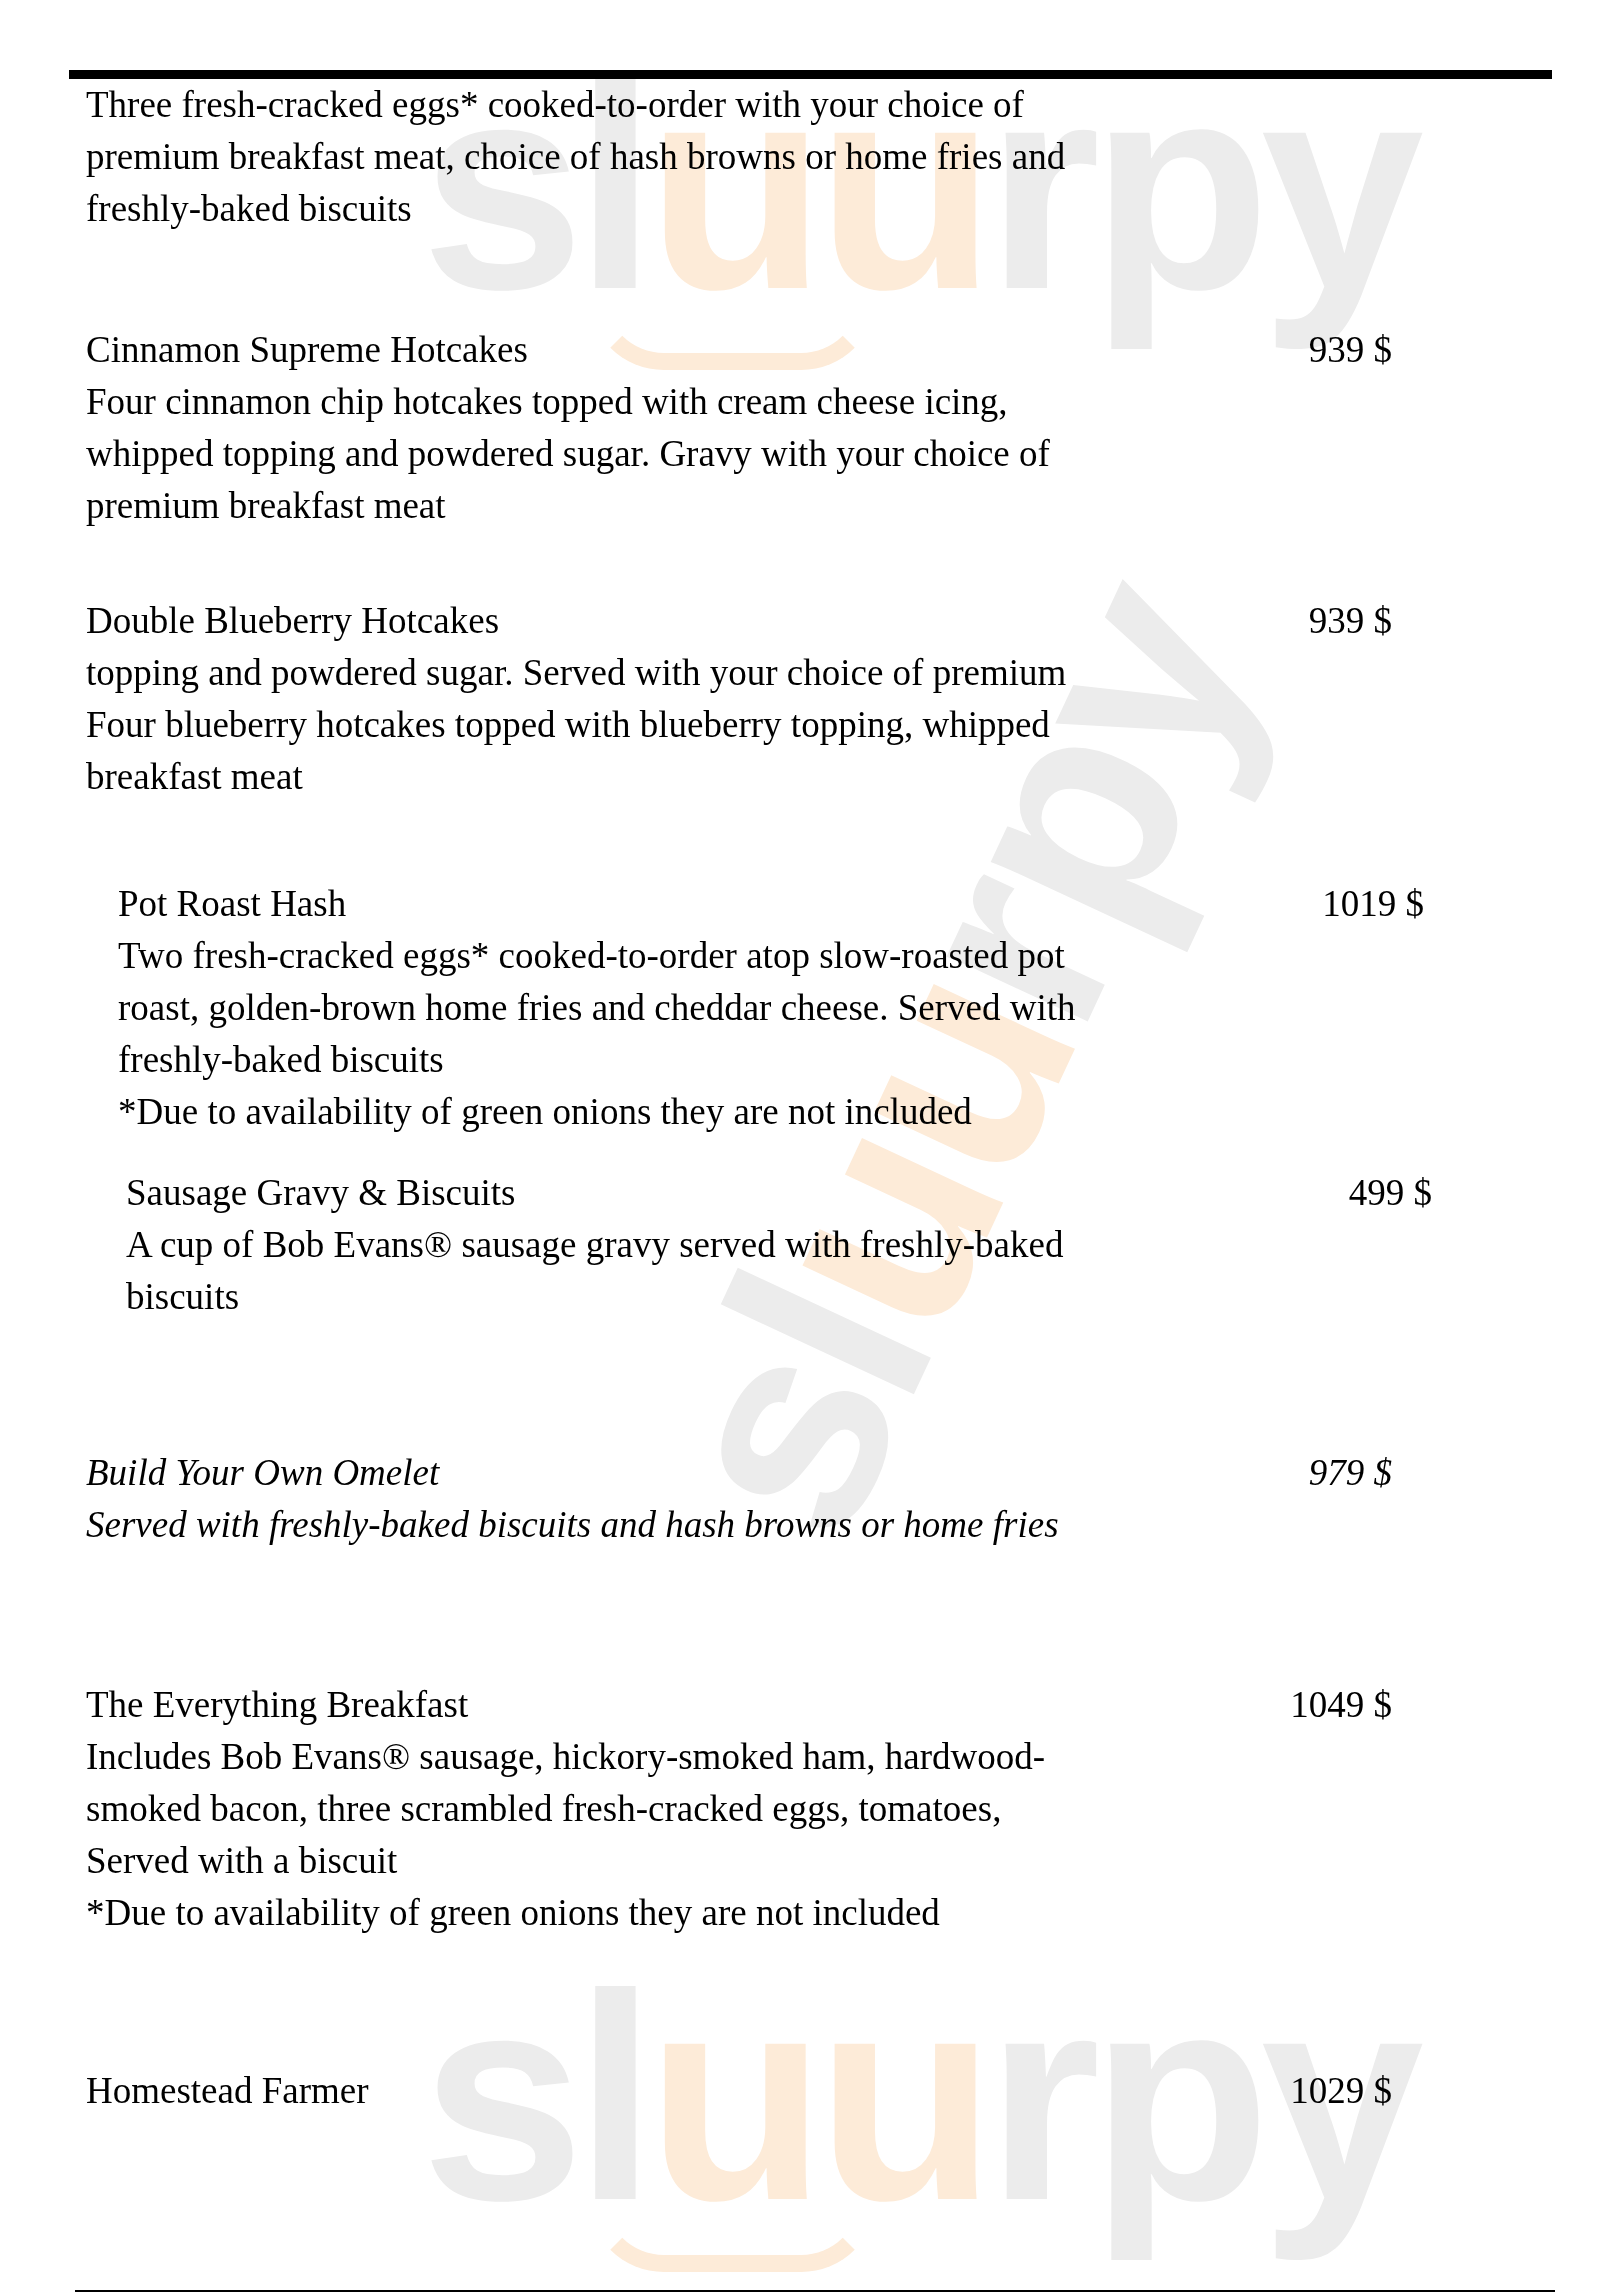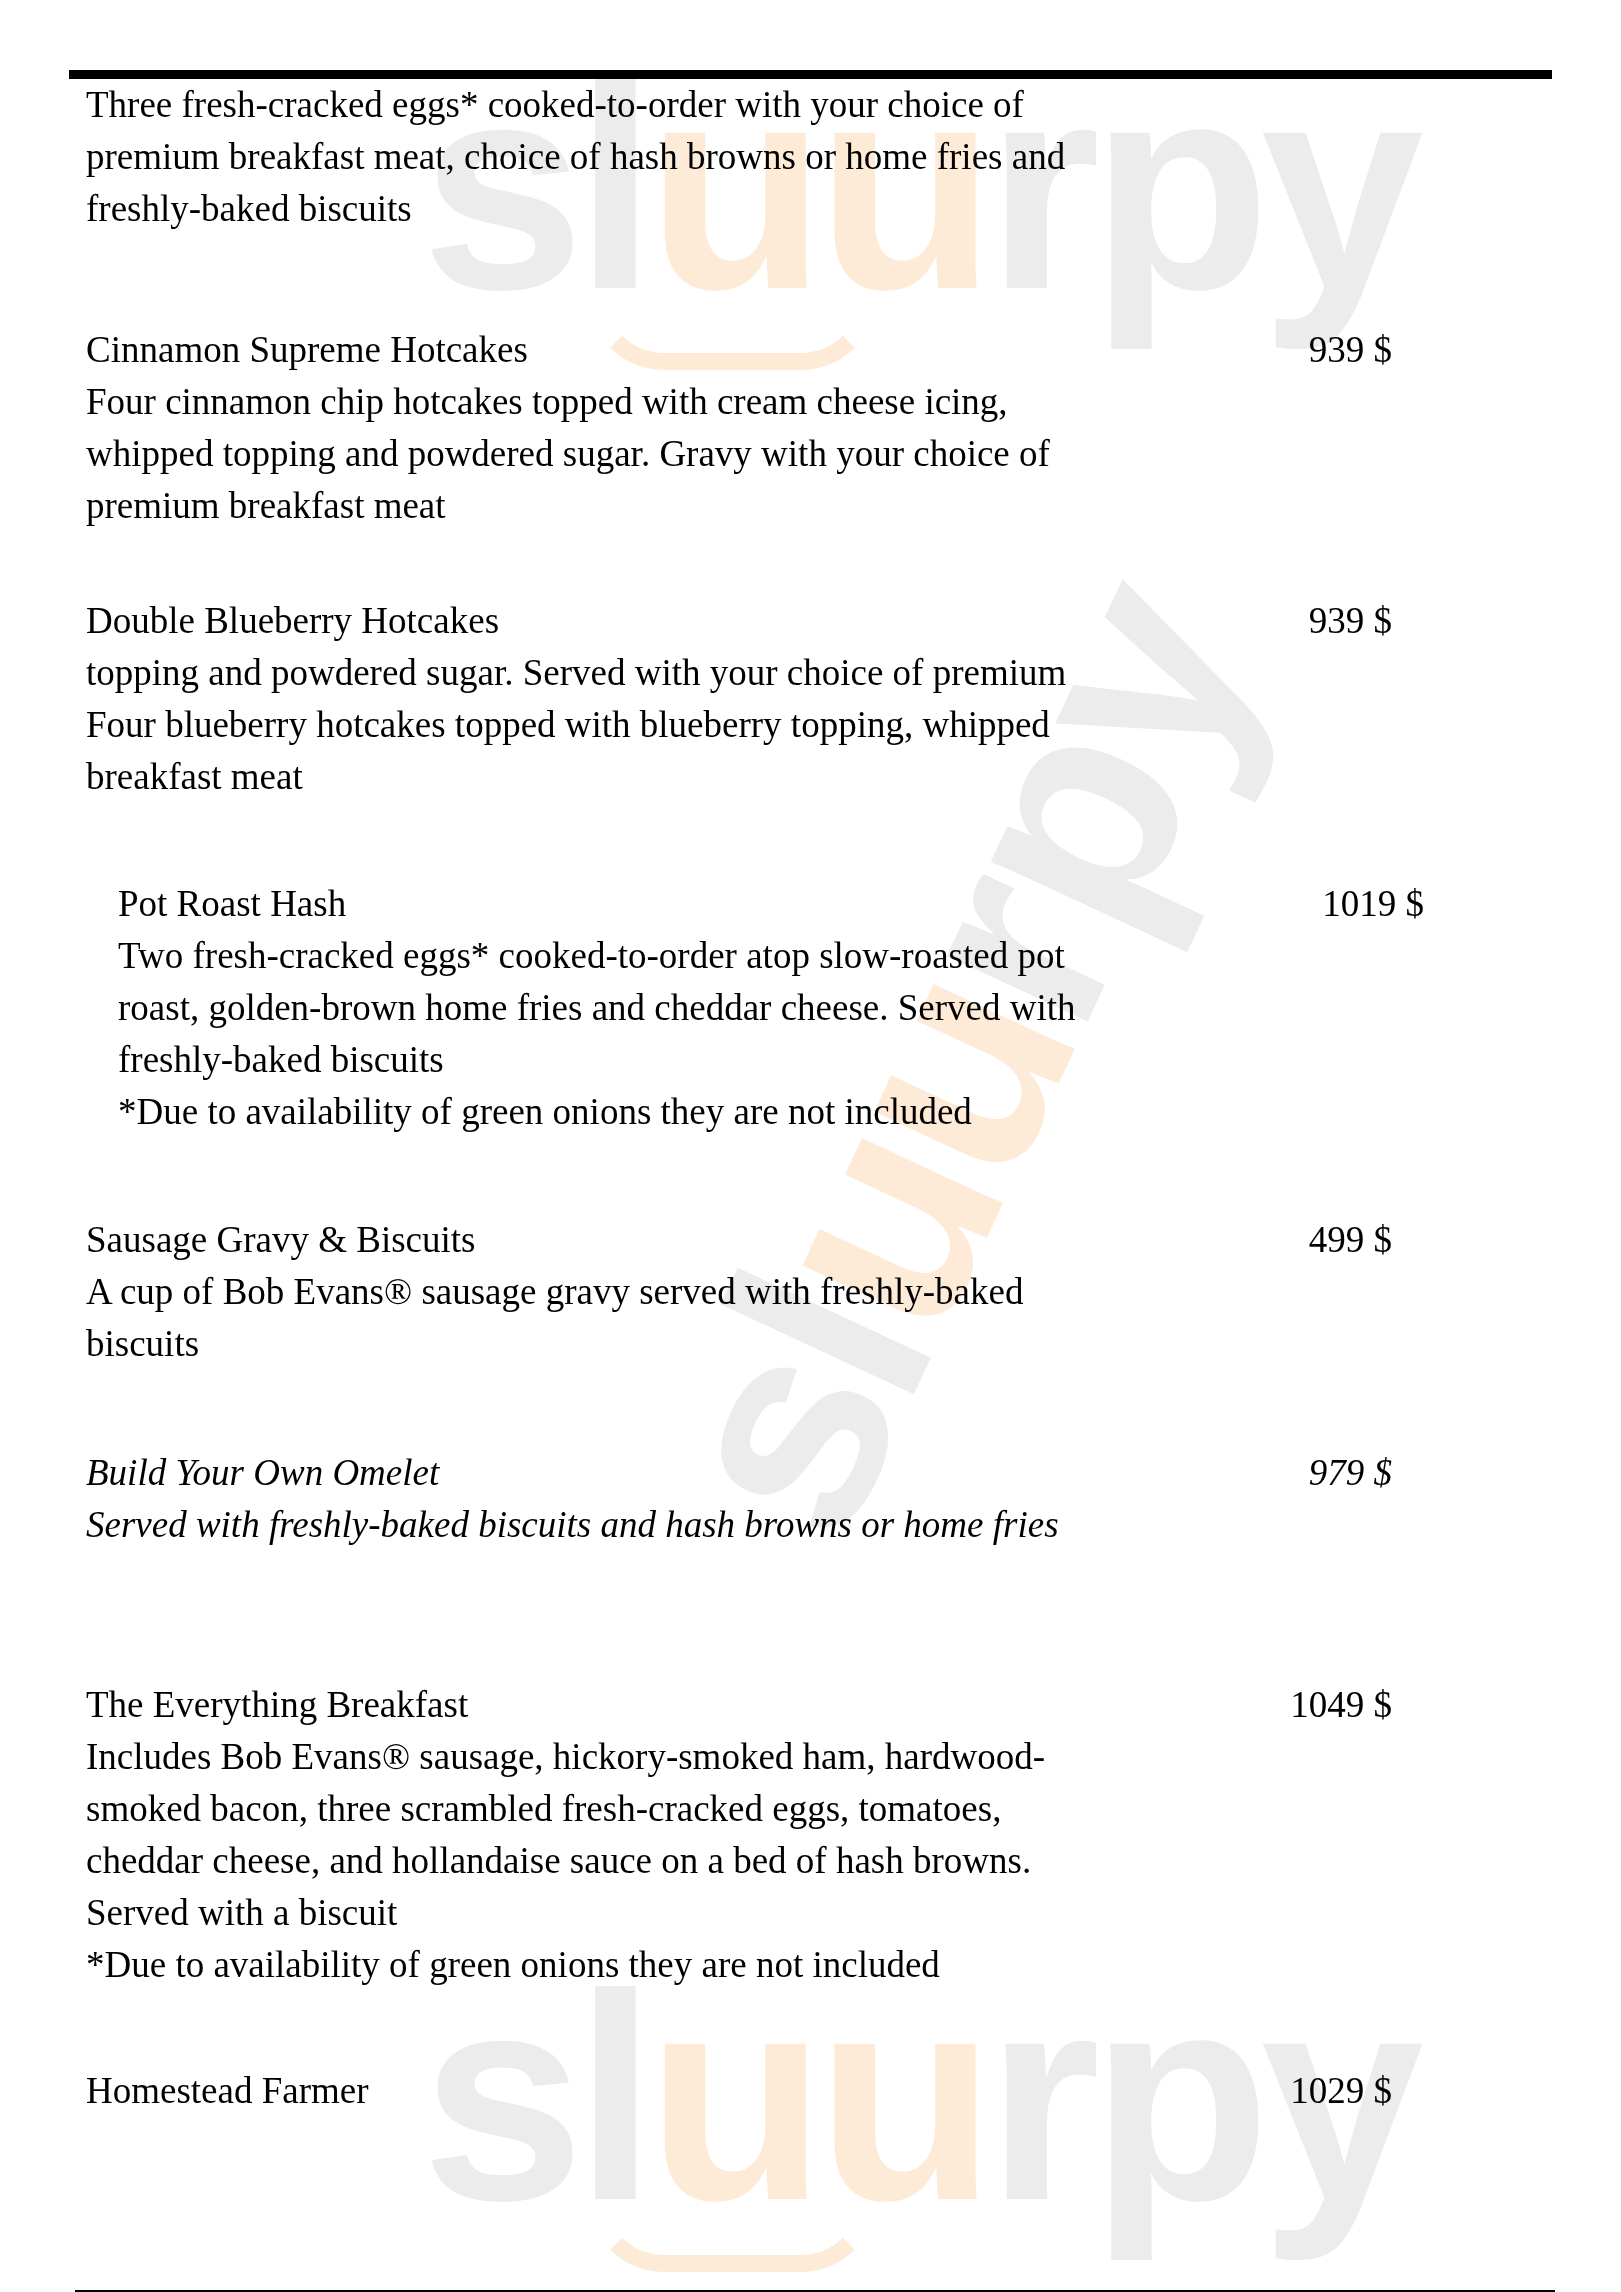--- a/index.html
+++ b/index.html
@@ -70,21 +70,21 @@
   <div class="title-row">
     <div class="line">Pot Roast Hash</div>
     <div class="price">1019 $</div>
   </div>
   <div class="line">Two fresh-cracked eggs* cooked-to-order atop slow-roasted pot</div>
   <div class="line">roast, golden-brown home fries and cheddar cheese. Served with</div>
   <div class="line">freshly-baked biscuits</div>
   <div class="line">*Due to availability of green onions they are not included</div>
 </div>
 
-<div class="item" style="top:1214px;">
+<div class="item" style="top:1167px;margin-left:40px;">
   <div class="title-row">
     <div class="line">Sausage Gravy &amp; Biscuits</div>
     <div class="price">499 $</div>
   </div>
   <div class="line">A cup of Bob Evans® sausage gravy served with freshly-baked</div>
   <div class="line">biscuits</div>
 </div>
 
 <div class="item" style="top:1447px;font-style:italic;">
   <div class="title-row">
@@ -94,21 +94,20 @@
   <div class="line">Served with freshly-baked biscuits and hash browns or home fries</div>
 </div>
 
 <div class="item" style="top:1679px;">
   <div class="title-row">
     <div class="line">The Everything Breakfast</div>
     <div class="price">1049 $</div>
   </div>
   <div class="line">Includes Bob Evans® sausage, hickory-smoked ham, hardwood-</div>
   <div class="line">smoked bacon, three scrambled fresh-cracked eggs, tomatoes,</div>
-  <div class="line">cheddar cheese, and hollandaise sauce on a bed of hash browns.</div>
   <div class="line">Served with a biscuit</div>
   <div class="line">*Due to availability of green onions they are not included</div>
 </div>
 
 <div class="item" style="top:2065px;">
   <div class="title-row">
     <div class="line">Homestead Farmer</div>
     <div class="price">1029 $</div>
   </div>
 </div>

